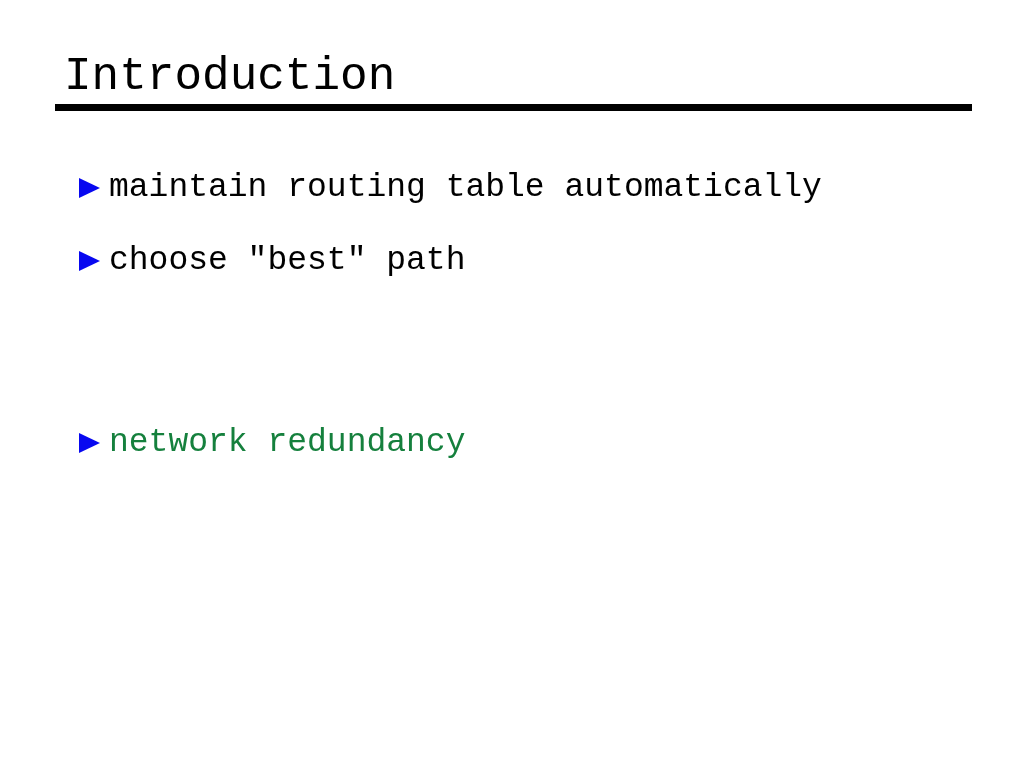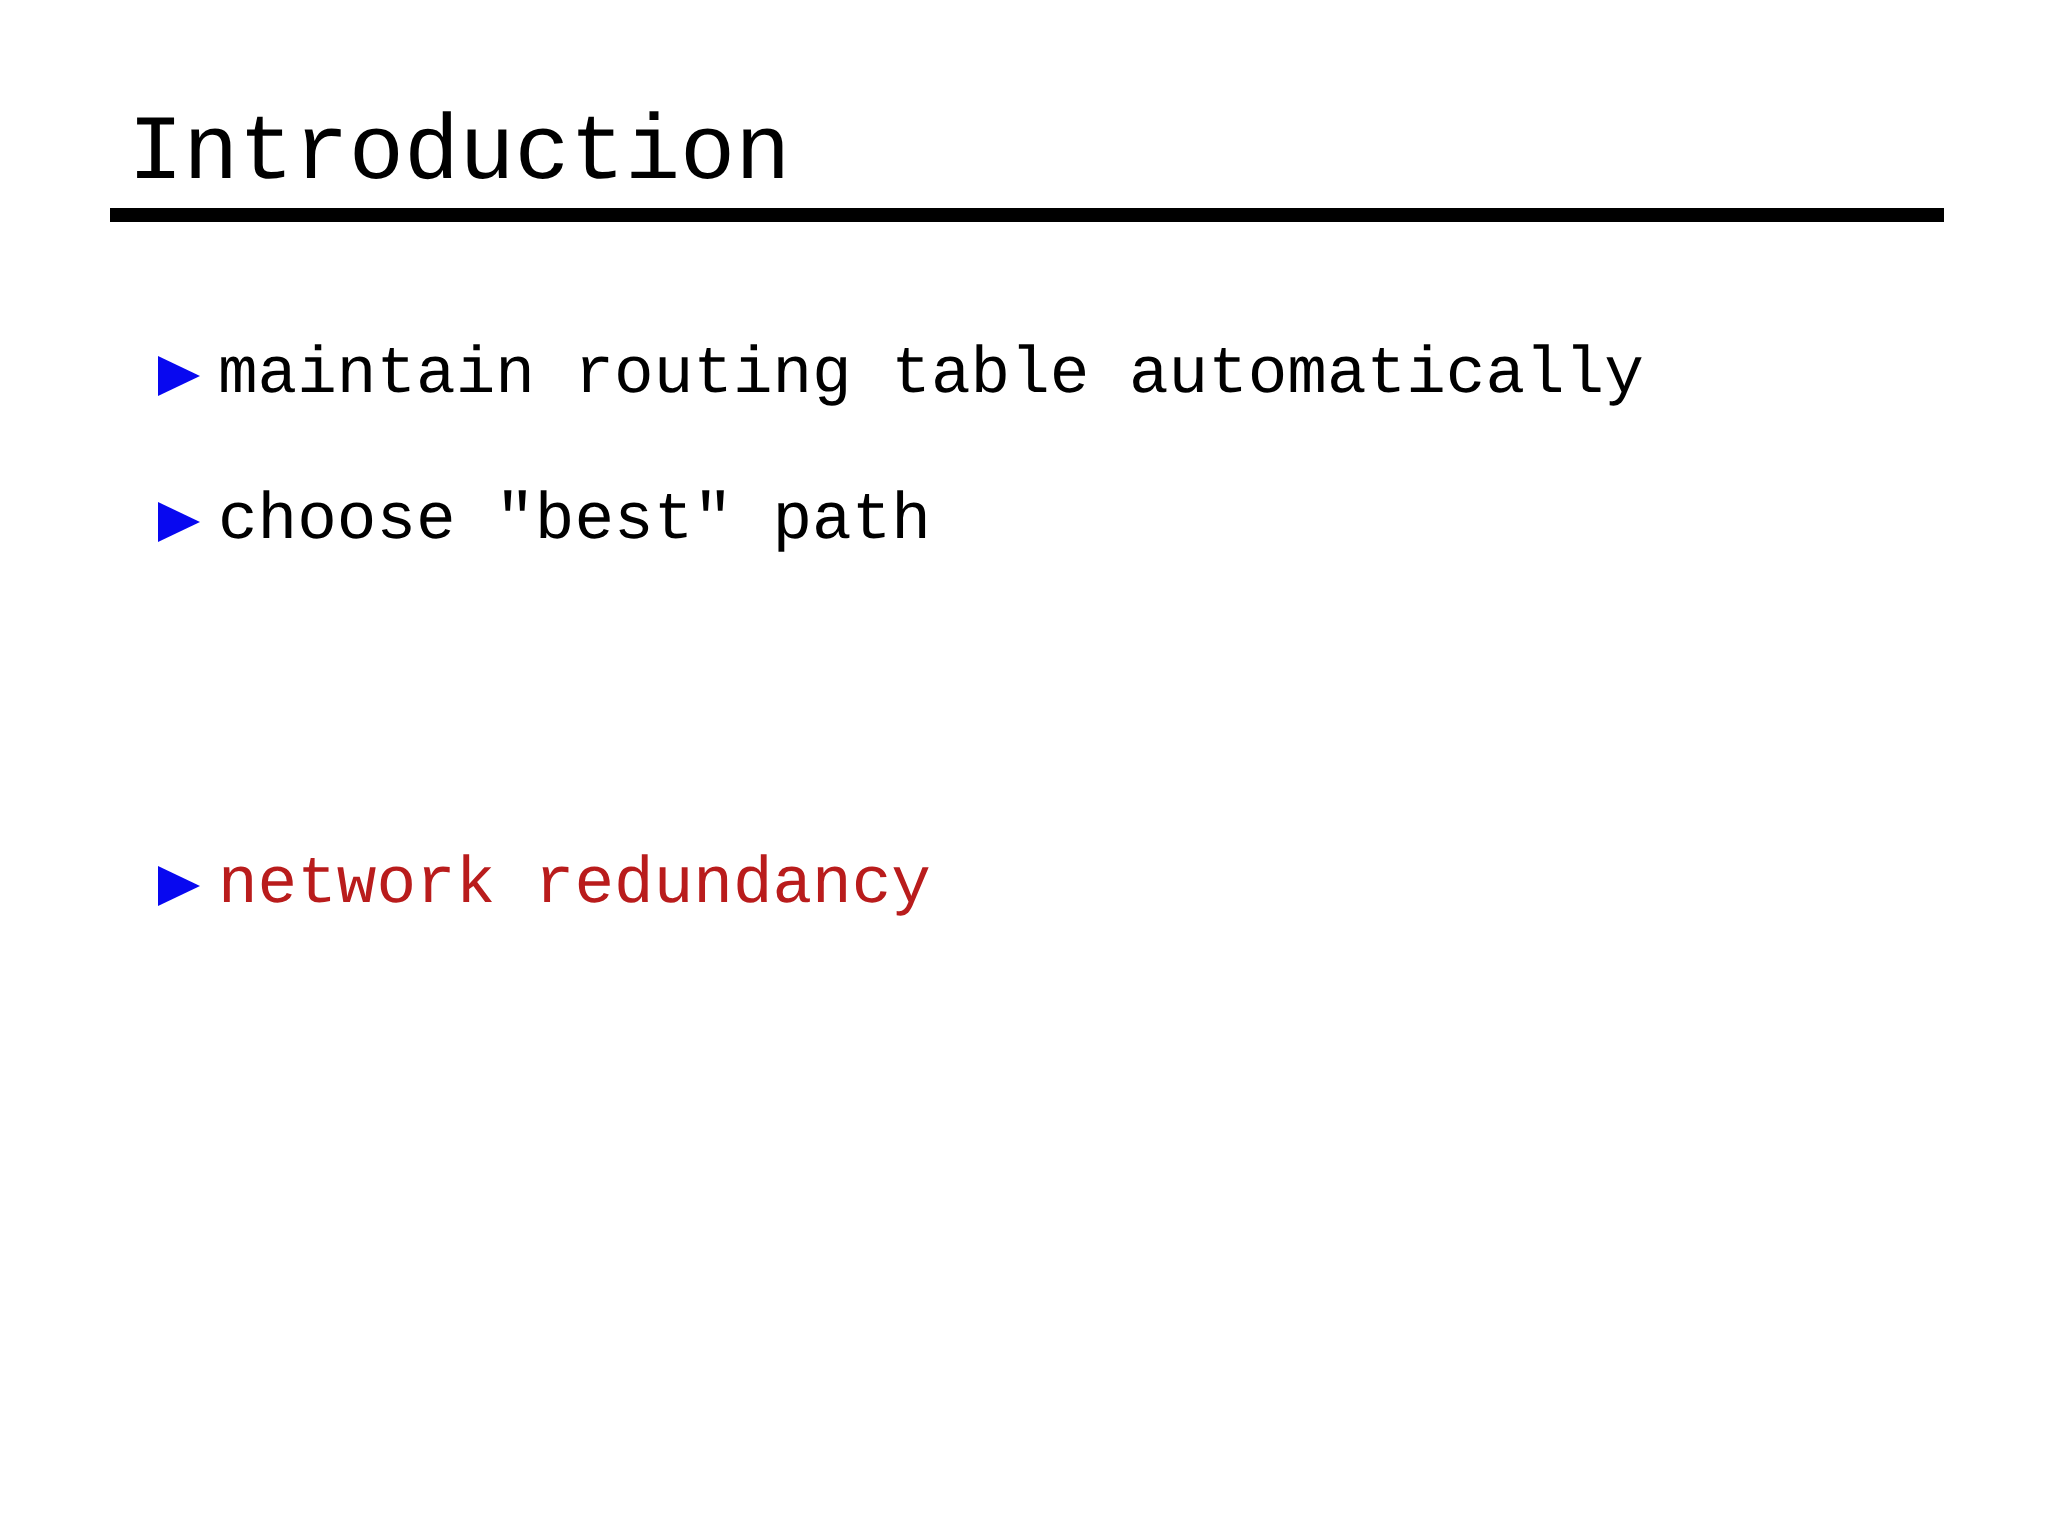--- a/index.html
+++ b/index.html
@@ -77,16 +77,16 @@
   </div>
 
   <div class="bullet-row row-2">
     <span class="tri" style="border-left-color: rgb(8, 8, 240);"></span>
     <span class="bullet-text" style="color: rgb(0, 0, 0);">choose "best" path</span>
   </div>
 
 
   <div class="bullet-row row-4">
     <span class="tri" style="border-left-color: rgb(8, 8, 240);"></span>
-    <span class="bullet-text" style="color: #b91c1c;">network redundancy</span>
+    <span class="bullet-text" style="color: #15803d;">network redundancy</span>
   </div>
 
 </div>
 
 </body></html>

